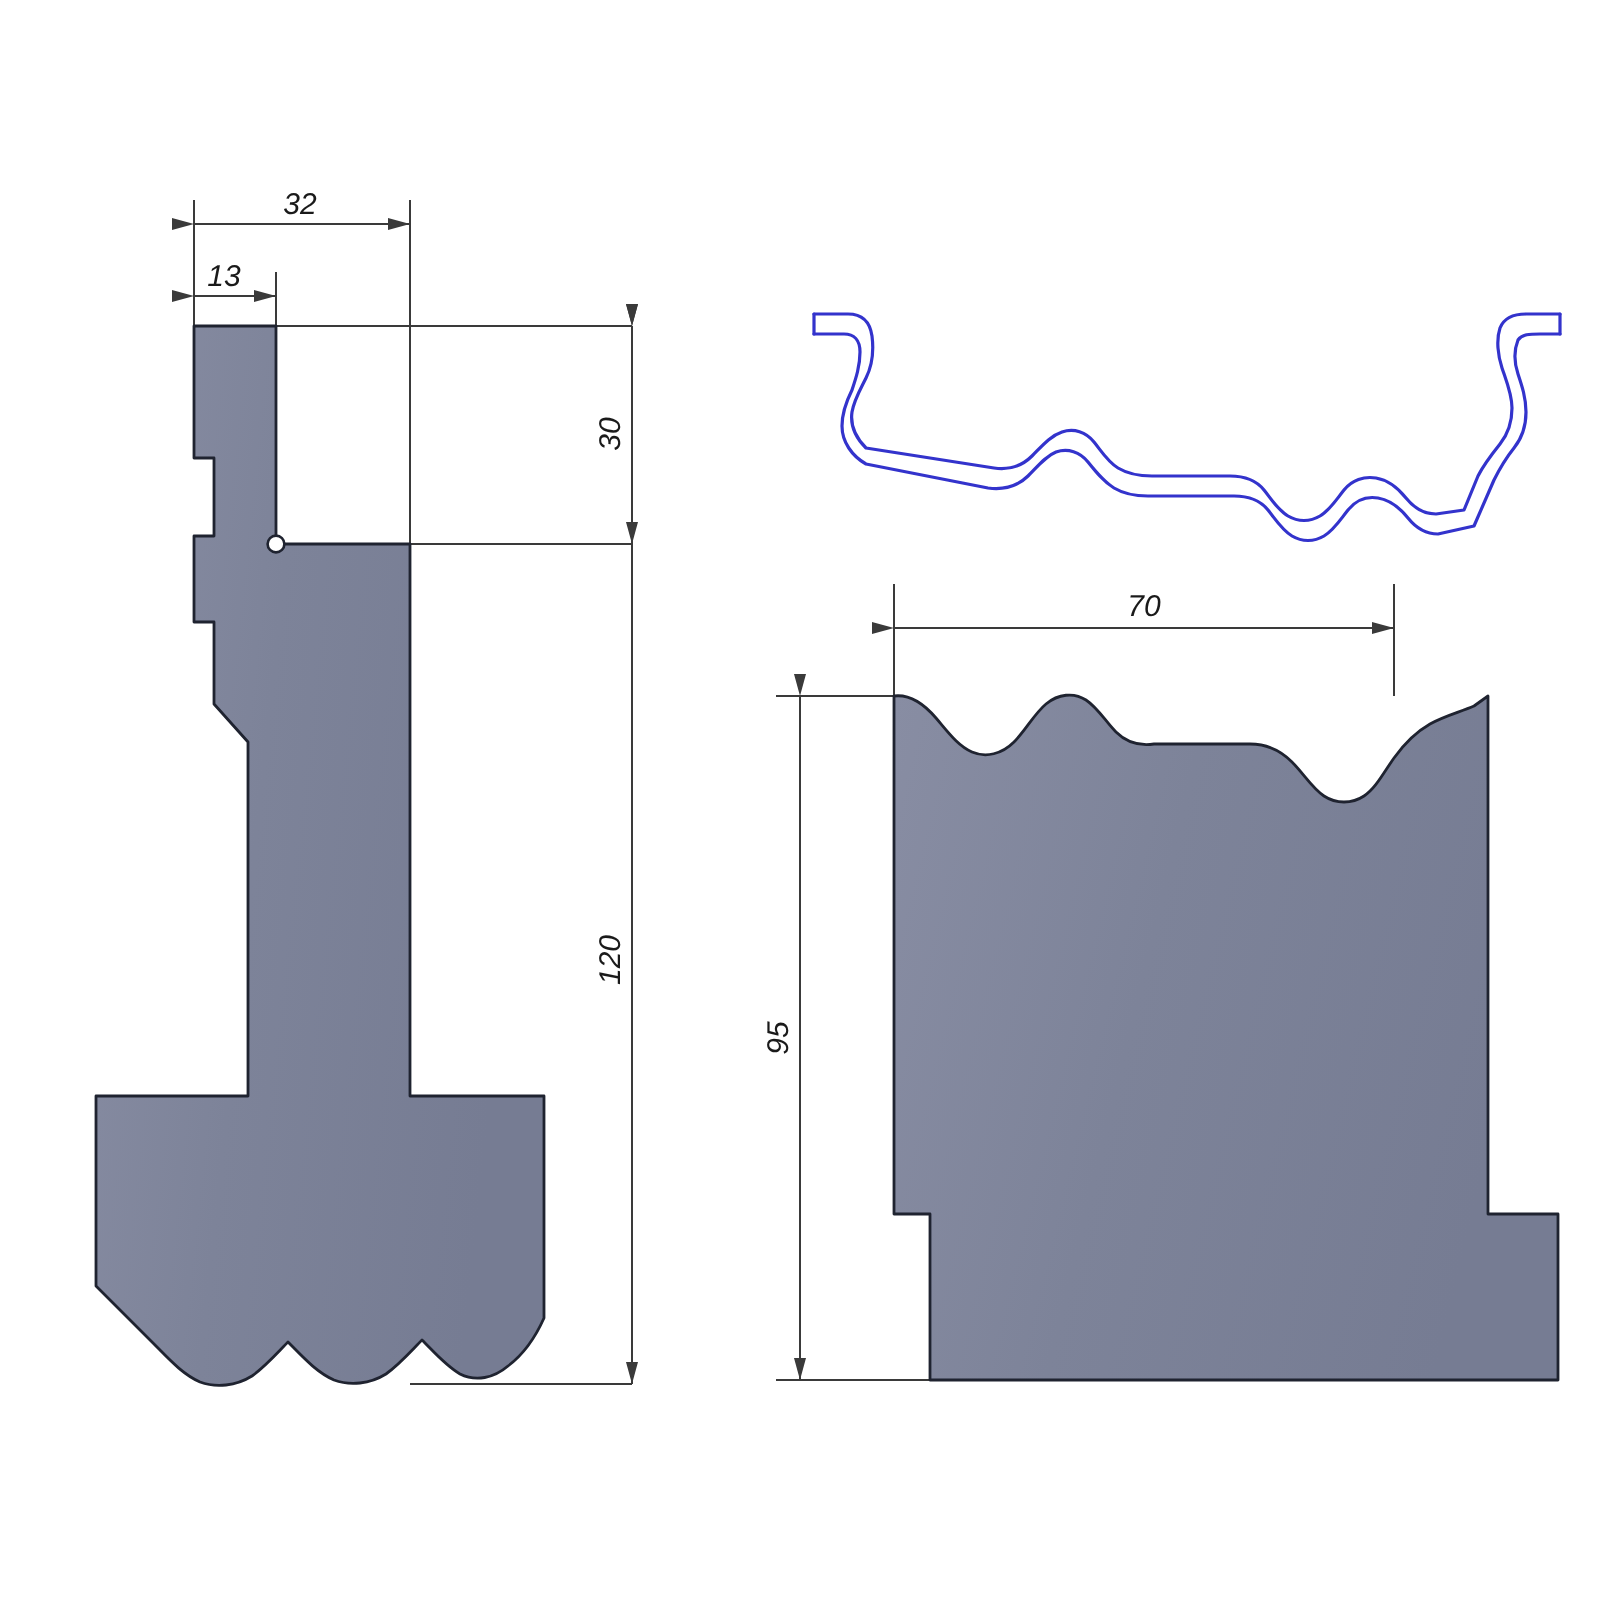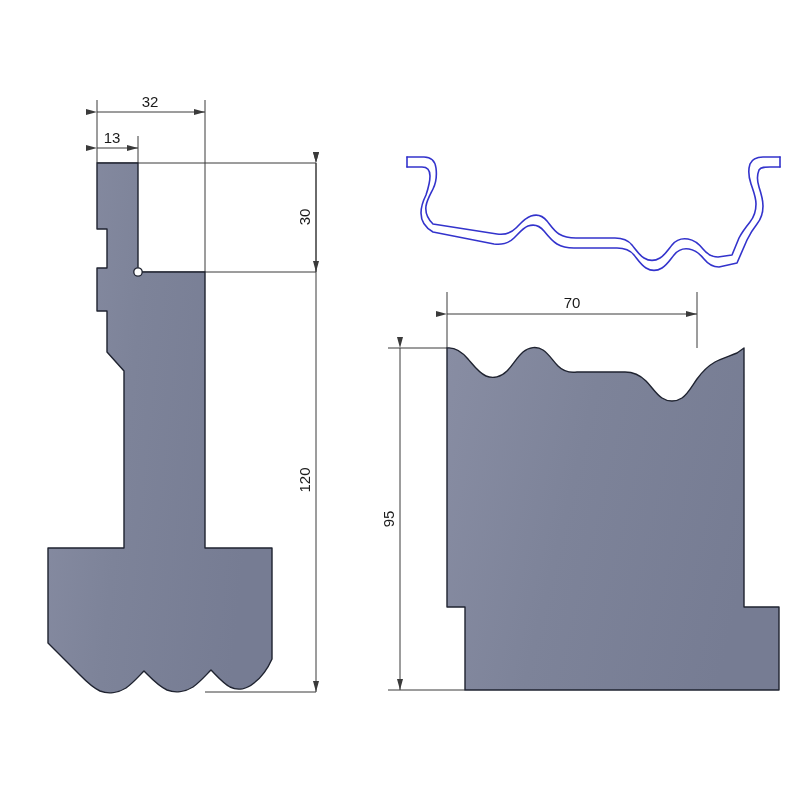--- a/index.html
+++ b/index.html
@@ -1,21 +1,21 @@
 <!DOCTYPE html>
 <html><head>
 <meta charset="utf-8">
 <style>
   html,body{margin:0;padding:0;background:#ffffff;}
   body{
     width:800px;height:800px;
     font-family:"Liberation Sans", sans-serif;
     overflow:hidden;
   }
-  #stage{position:relative;width:800px;height:800px;background:#fff;}
+  #stage{position:relative;width:800px;height:800px;background:#fff;font-style:italic;}
   svg#drawing{position:absolute;left:0;top:0;width:800px;height:800px;display:block;}
   .dimtext{
     font-family:"Liberation Sans", sans-serif;
     font-size:15px;
     fill:#1a1a1a;
     text-anchor:middle;
     dominant-baseline:middle;
   }
 </style>
 </head>

